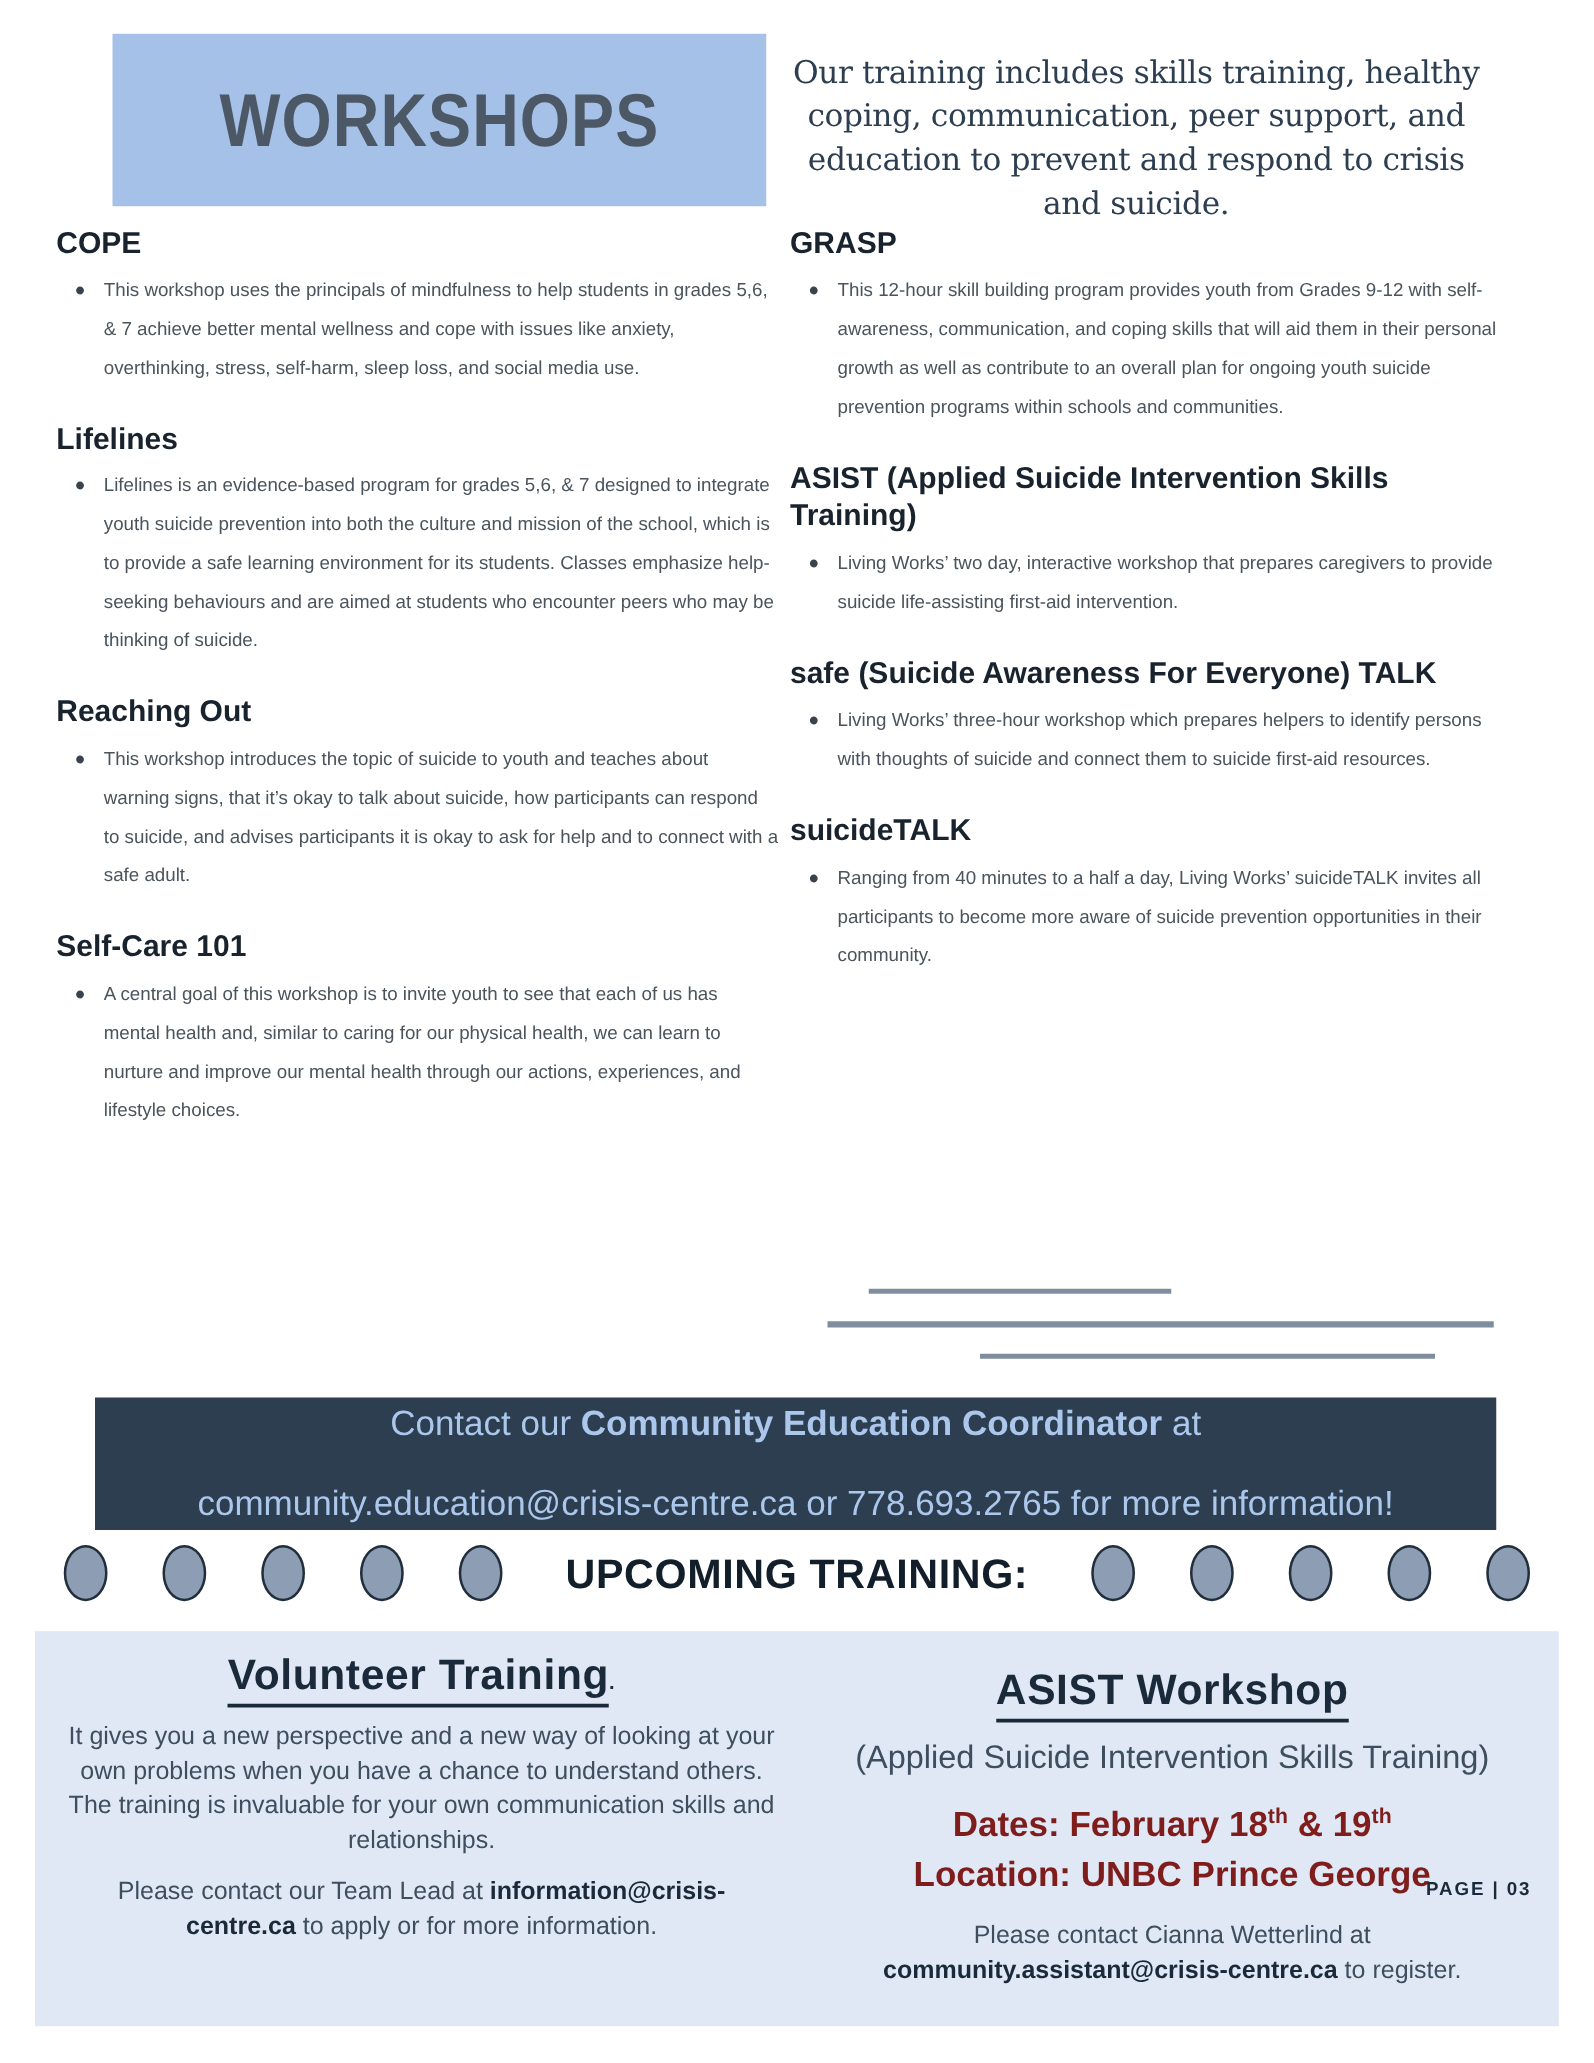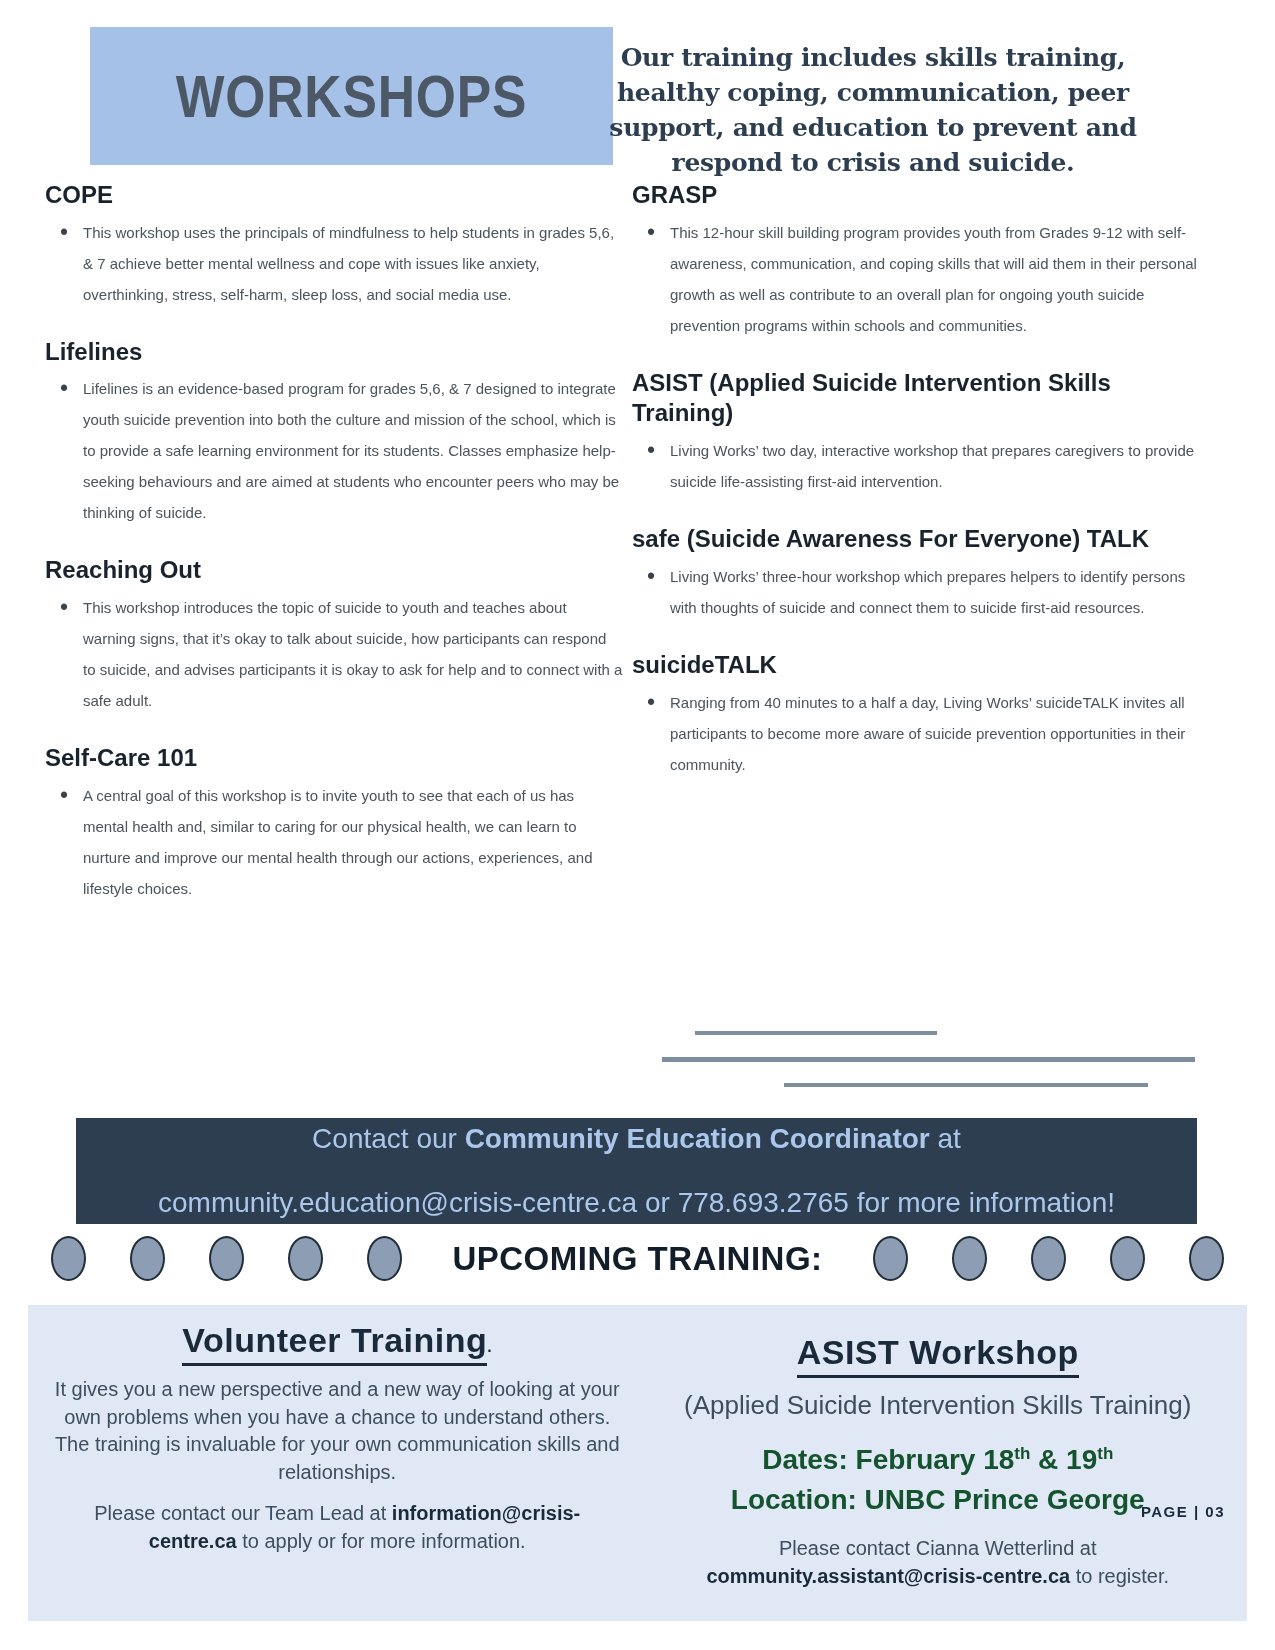--- a/index.html
+++ b/index.html
@@ -25,25 +25,25 @@
     margin: 0;
     font-size: 60px;
     font-weight: bold;
     letter-spacing: 1px;
     color: #4d5866;
     transform: scaleX(0.86);
     white-space: nowrap;
   }
   .intro {
     position: absolute;
-    left: 590px; top: 40px;
+    left: 626px; top: 40px;
     width: 566px;
     text-align: center;
     font-family: "DejaVu Serif", serif;
-    font-weight: bold;
+    font-weight: normal;
     font-size: 25px;
     line-height: 1.4;
     color: #2c3e50;
     letter-spacing: -0.3px;
     margin: 0;
   }
 
   
   .col-left  { position: absolute; left: 45px;  top: 180px; width: 578px; }
   .col-right { position: absolute; left: 632px; top: 180px; width: 575px; }
@@ -145,21 +145,21 @@
     margin: 0;
     text-align: center;
     font-size: 20px;
     line-height: 1.38;
     color: #3e4e5e;
   }
   .panel p b { color: #1b2a3a; }
   .panel .subtitle { font-size: 26px; margin-bottom: 16px; }
   .panel .strongline {
     font-weight: bold;
-    color: #14532d;
+    color: #7f1d1d;
     font-size: 28px;
     line-height: 1.45;
   }
   .panel .strongline sup { font-size: 17px; }
   .panel .contact { margin-top: 14px; }
   .asist-col h3 { margin-top: 16px; }
   .page-num {
     position: absolute;
     right: 22px; top: 198px;
     font-size: 15px;

